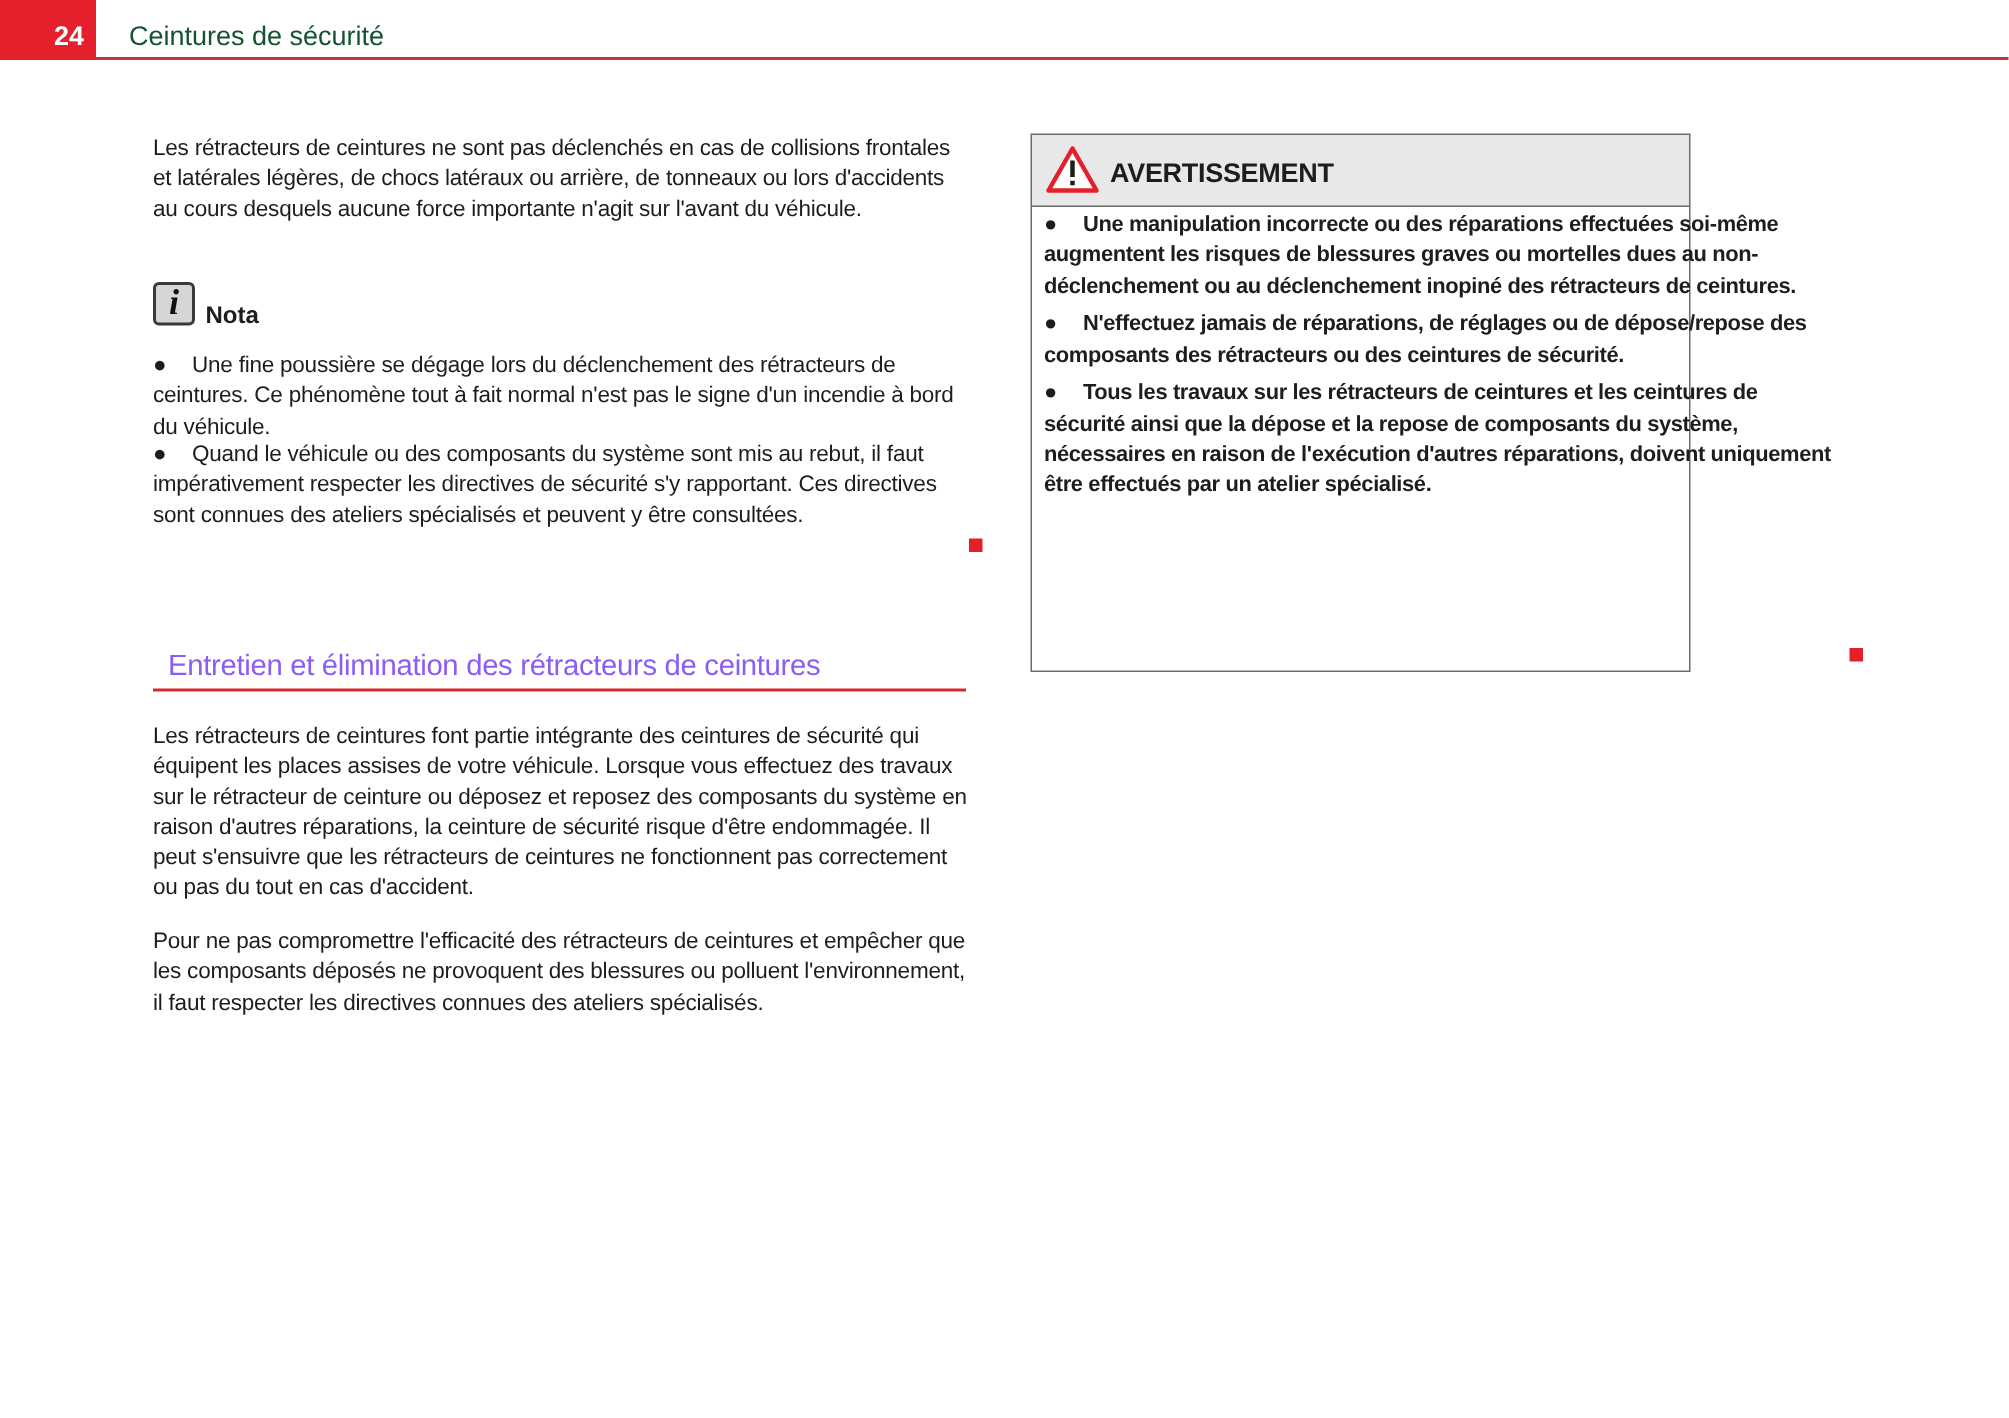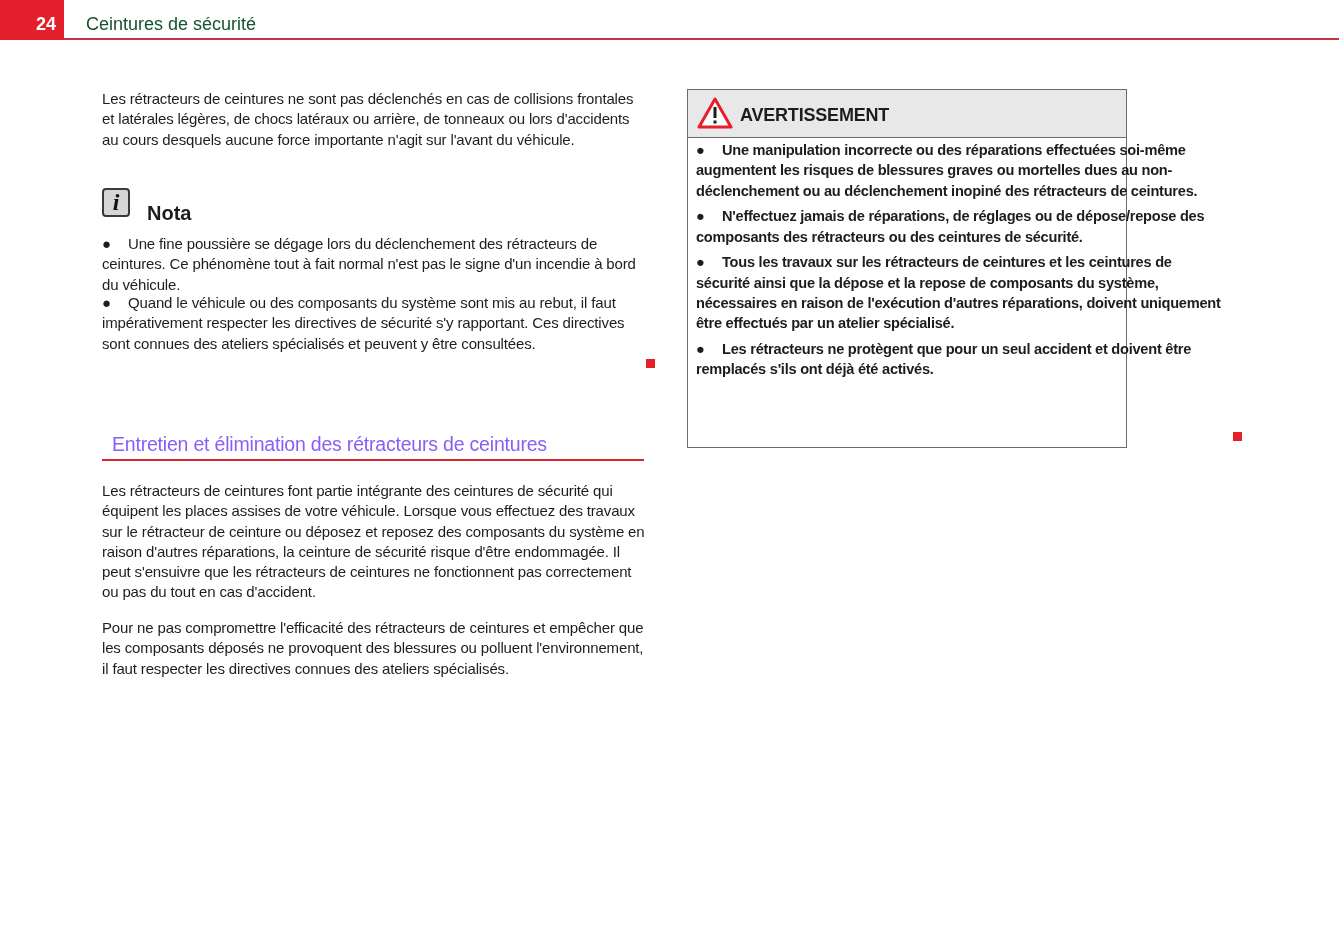--- a/index.html
+++ b/index.html
@@ -42,22 +42,22 @@
     position: absolute; left: 0; top: 0; width: 28px; height: 29px;
     border: 2px solid #3a3a3a; border-radius: 4px; background: #d6d6d6;
     box-sizing: border-box;
   }
   .note-icon span {
     position: absolute; left: 0; right: 0; top: -1px; text-align: center;
     font-family: "Liberation Serif", serif; font-style: italic; font-weight: bold;
     font-size: 24px; color: #111;
   }
   .note-title {
-    position: absolute; left: 45px; top: 14px;
-    font-family: "Liberation Sans", sans-serif; font-weight: bold; font-size: 20px;
+    position: absolute; left: 35px; top: 14px;
+    font-family: "Liberation Sans", sans-serif; font-weight: bold; font-size: 16px;
   }
   .note-item-1 { position: absolute; left: 102px; top: 234px; width: 545px; }
   .note-item-2 { position: absolute; left: 102px; top: 293px; width: 545px; }
   .bullet { display: inline-block; width: 26px; }
   .end-mark {
     position: absolute; width: 9px; height: 9px; background: #e3202c;
   }
   .end-mark-left { left: 646px; top: 359px; }
   .end-mark-right { left: 1233px; top: 432px; }
 
@@ -130,16 +130,15 @@
       <path d="M18 2 L34 30 L2 30 Z" fill="#ffffff" stroke="#e3202c" stroke-width="3" stroke-linejoin="round"></path>
       <rect x="16.5" y="10" width="3" height="11" fill="#1d1d1b"></rect>
       <rect x="16.5" y="23.5" width="3" height="3" fill="#1d1d1b"></rect>
     </svg>
     <div class="warning-title">AVERTISSEMENT</div>
   </div>
   <div class="warning-list">
     <p class="warn-item"><span class="bullet">●</span><span>Une manipulation incorrecte ou des réparations effectuées soi-même augmentent les risques de blessures graves ou mortelles dues au non-déclenchement ou au déclenchement inopiné des rétracteurs de ceintures.</span></p>
     <p class="warn-item"><span class="bullet">●</span><span>N'effectuez jamais de réparations, de réglages ou de dépose/repose des composants des rétracteurs ou des ceintures de sécurité.</span></p>
     <p class="warn-item"><span class="bullet">●</span><span>Tous les travaux sur les rétracteurs de ceintures et les ceintures de sécurité ainsi que la dépose et la repose de composants du système, nécessaires en raison de l'exécution d'autres réparations, doivent uniquement être effectués par un atelier spécialisé.</span></p>
-    <p class="warn-item"><span class="bullet">●</span><span>Les rétracteurs ne protègent que pour un seul accident et doivent être remplacés s'ils ont déjà été activés.</span></p>
   </div>
 </div>
 <div class="end-mark end-mark-right"></div>
 
 </body></html>

